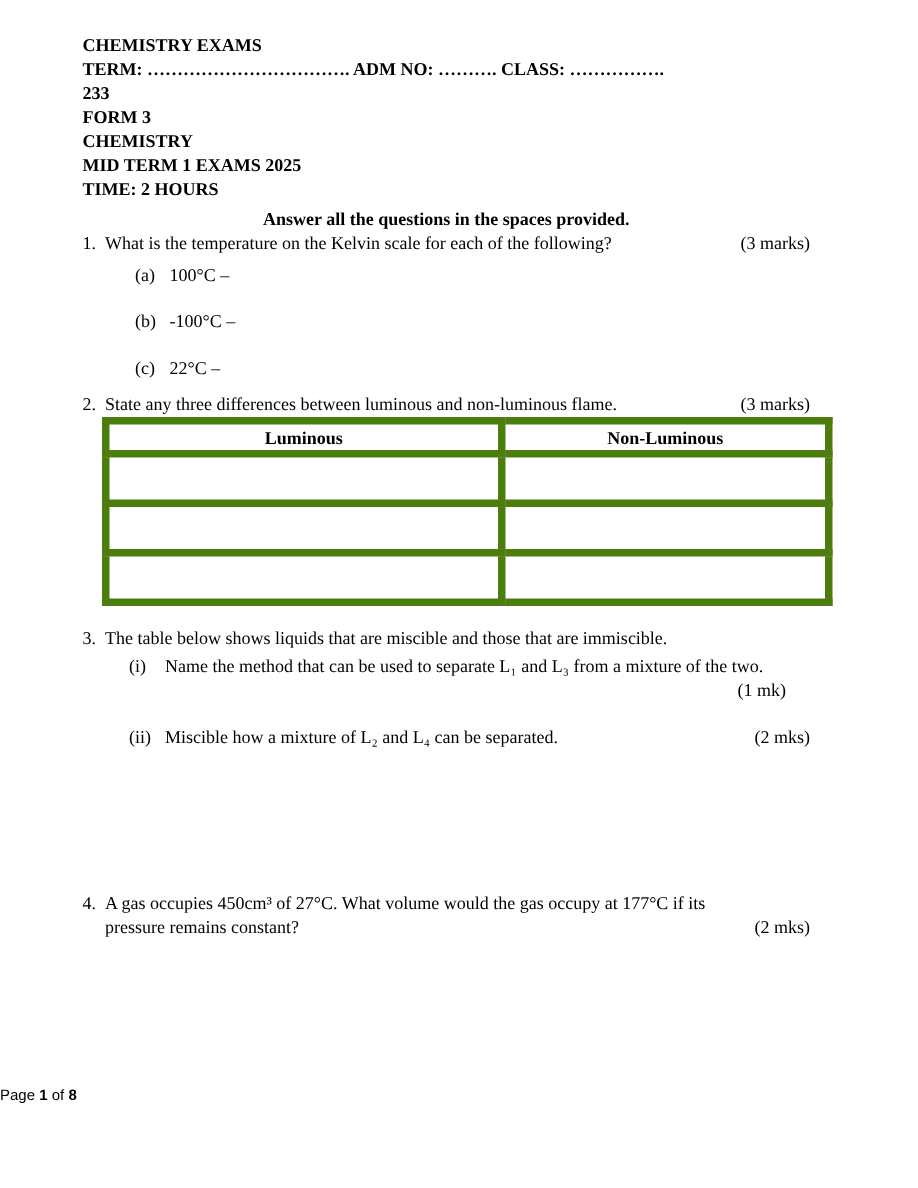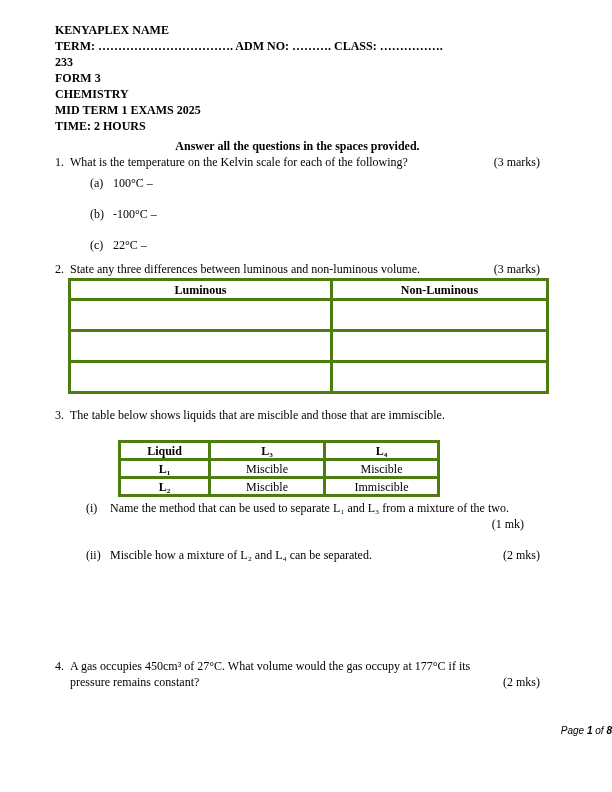--- a/index.html
+++ b/index.html
@@ -31,66 +31,65 @@
   .qmarks { flex: none; }
   .q1-items { }
   .subitem { display: flex; line-height: 16px; margin-left: 35px; }
   .subitem .sublabel { flex: none; width: 23px; }
   .sub3 { display: flex; line-height: 16px; margin-left: 31px; }
   .sub3 .sublabel { flex: none; width: 24px; }
   .sub3 .qtext { flex: 1; }
   .marks-line { text-align: right; line-height: 16px; padding-right: 16px; }
 
   table { border-collapse: collapse; table-layout: fixed; }
-  td, th { border: 3px solid #4d7c0f; padding: 0; }
+  td, th { border: 5px solid #4d7c0f; padding: 0; }
 
   .t2 { margin-left: 13px; margin-top: 1px; width: 472px; }
   .t2 th { height: 17px; font-weight: bold; text-align: center; line-height: 16px; }
   .t2 td { height: 28px; }
   .t2 .c1 { width: 259px; }
   .t2 .c2 { width: 213px; }
 
   .t3 { margin-left: 63px; margin-top: 17px; width: 310px; }
   .t3 th, .t3 td { height: 15px; text-align: center; line-height: 14px; font-size: 12px; }
   .t3 th { font-weight: bold; }
   .t3 .liq { font-weight: bold; }
   .t3 .cA { width: 87px; }
   .t3 .cB { width: 112px; }
   .t3 .cC { width: 111px; }
 
   .footer {
     position: absolute;
     left: 0; top: 724px;
     width: 612px;
-    text-align: right;
+    text-align: left;
     font-family: "Liberation Sans", "DejaVu Sans", sans-serif;
     font-size: 10px;
     line-height: 13px;
-    font-style: italic;
   }
   .fb { font-weight: bold; }
 
   .mt5  { margin-top: 5px; }
   .mt15 { margin-top: 15px; }
   .mt8  { margin-top: 8px; }
   .mt13 { margin-top: 13px; }
   .mt3  { margin-top: 3px; }
   .mt95 { margin-top: 95px; }
   .q4block { flex: 1; }
   .q4l2 { display: flex; line-height: 16px; }
   .q4l2 .qtext { flex: 1; }
 </style>
 </head>
 <body>
 
 <div class="page">
   <div class="content">
 
     <div>
-      <div class="hline">KENYAPLEX NAME</div>
+      <div class="hline">CHEMISTRY EXAMS</div>
       <div class="hline">TERM: ……………………………. ADM NO: ………. CLASS: …………….</div>
       <div class="hline">233</div>
       <div class="hline">FORM 3</div>
       <div class="hline">CHEMISTRY</div>
       <div class="hline">MID TERM 1 EXAMS 2025</div>
       <div class="hline">TIME: 2 HOURS</div>
     </div>
 
     <div class="instructions">Answer all the questions in the spaces provided.</div>
 
@@ -109,21 +108,21 @@
         <span>-100°C –</span>
       </div>
       <div class="subitem mt15">
         <span class="sublabel">(c)</span>
         <span>22°C –</span>
       </div>
     </div>
 
     <div class="qline mt8">
       <span class="qnum">2.</span>
-      <span class="qtext">State any three differences between luminous and non-luminous volume.</span>
+      <span class="qtext">State any three differences between luminous and non-luminous flame.</span>
       <span class="qmarks">(3 marks)</span>
     </div>
     <table class="t2">
       <tbody>
           <tr>
         <th class="c1">Luminous</th>
         <th class="c2">Non-Luminous</th>
       </tr>
       <tr>
         <td></td>
@@ -137,39 +136,20 @@
         <td></td>
         <td></td>
       </tr>
     </tbody>
       </table>
 
     <div class="qline mt13">
       <span class="qnum">3.</span>
       <span class="qtext">The table below shows liquids that are miscible and those that are immiscible.</span>
     </div>
-    <table class="t3">
-      <tbody>
-          <tr>
-        <th class="cA">Liquid</th>
-        <th class="cB">L₃</th>
-        <th class="cC">L₄</th>
-      </tr>
-      <tr>
-        <td class="liq">L₁</td>
-        <td>Miscible</td>
-        <td>Miscible</td>
-      </tr>
-      <tr>
-        <td class="liq">L₂</td>
-        <td>Miscible</td>
-        <td>Immiscible</td>
-      </tr>
-    </tbody>
-      </table>
     <div class="sub3 mt3">
       <span class="sublabel">(i)</span>
       <span class="qtext">Name the method that can be used to separate L₁ and L₃ from a mixture of the two.</span>
     </div>
     <div class="marks-line">(1 mk)</div>
     <div class="sub3 mt15">
       <span class="sublabel">(ii)</span>
       <span class="qtext">Miscible how a mixture of L₂ and L₄ can be separated.</span>
       <span class="qmarks">(2 mks)</span>
     </div>

